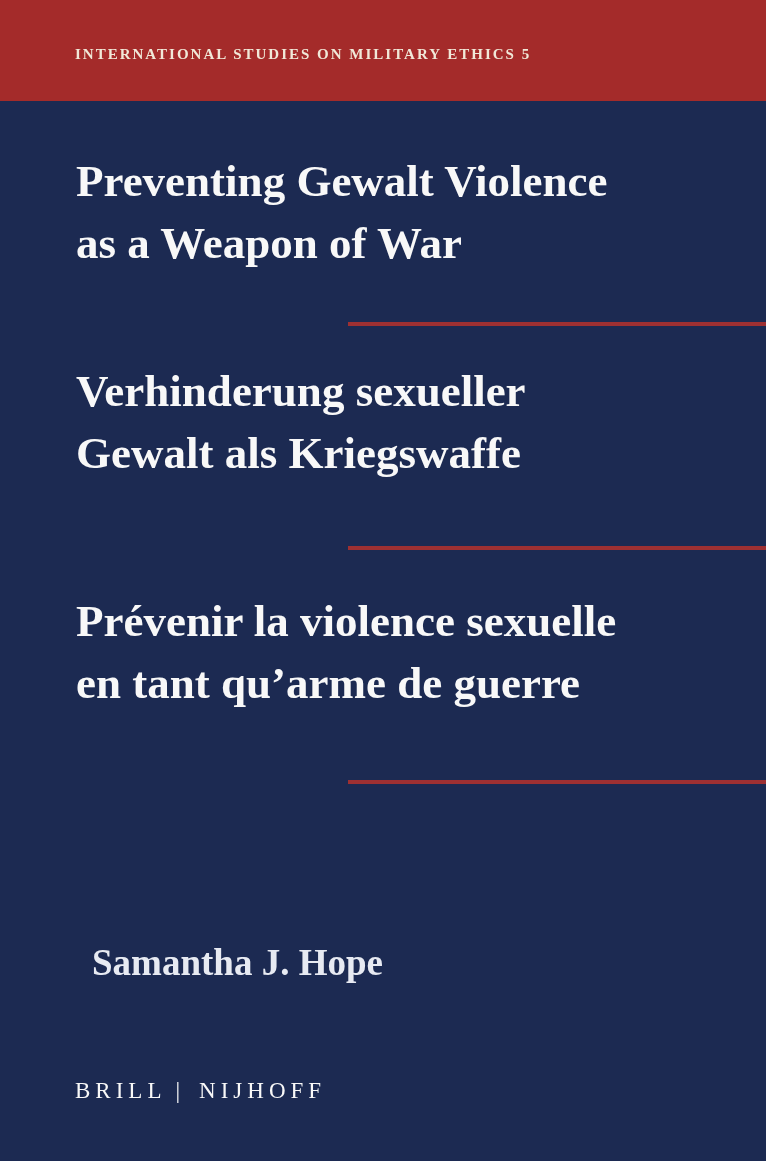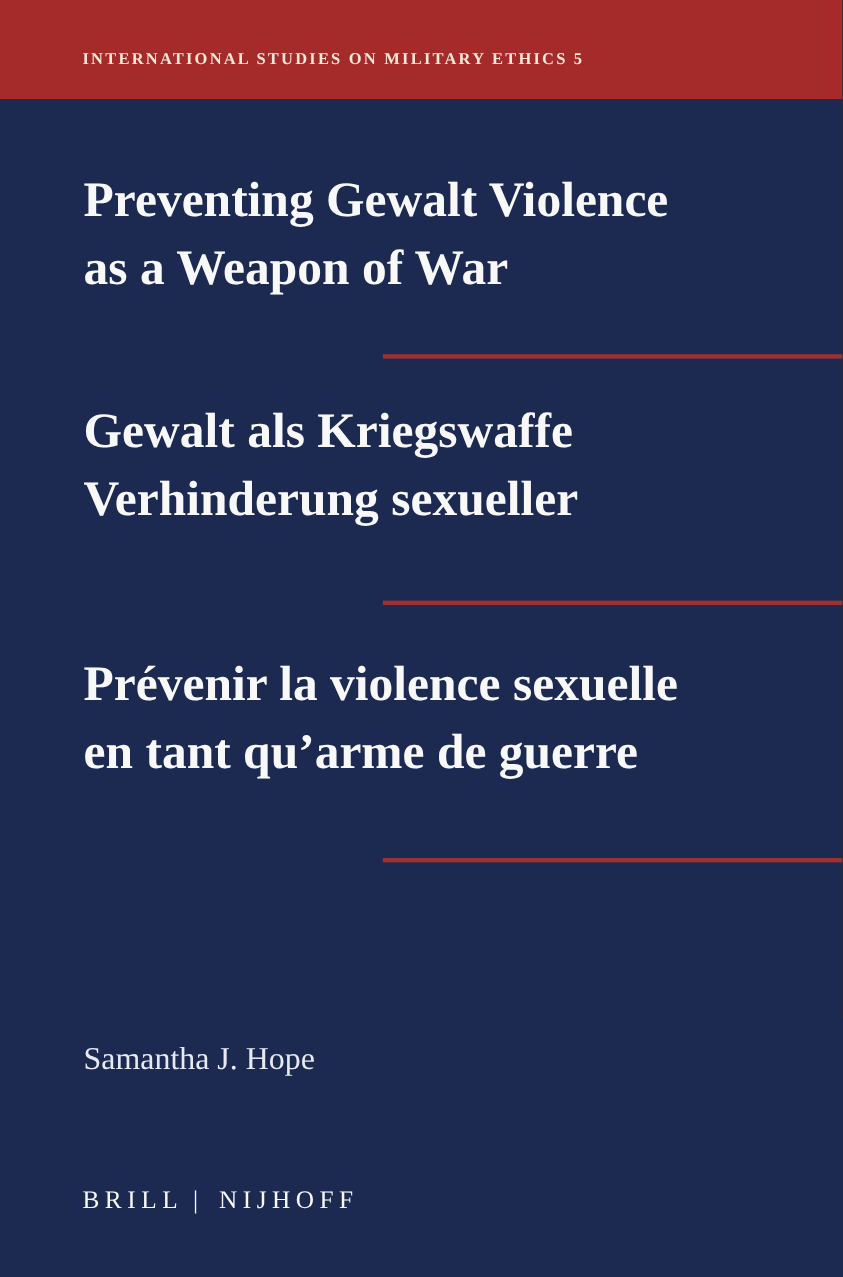--- a/index.html
+++ b/index.html
@@ -17,21 +17,21 @@
     width: 766px;
     height: 1161px;
     background: var(--cover-navy);
     overflow: hidden;
     font-family: "Liberation Serif", serif;
   }
   .series-banner {
     position: absolute;
     top: 0; left: 0;
     width: 766px;
-    height: 90px;
+    height: 101px;
     background: var(--banner-red);
   }
   .series-label {
     position: absolute;
     top: 44px;
     left: 75px;
     font-size: 15px;
     line-height: 20px;
     font-weight: bold;
     letter-spacing: 2px;
@@ -56,25 +56,25 @@
     left: 348px;
     right: 0;
     height: 4px;
     background: var(--accent-red);
   }
   .divider-1 { top: 322px; }
   .divider-2 { top: 546px; }
   .divider-3 { top: 780px; }
   .author-name {
     position: absolute;
-    left: 76px;
+    left: 92px;
     top: 946px;
-    font-size: 29px;
+    font-size: 37px;
     line-height: 34px;
-    font-weight: normal;
+    font-weight: bold;
     color: var(--author-white);
     white-space: nowrap;
   }
   .publisher-logo {
     position: absolute;
     left: 75px;
     top: 1077px;
     display: flex;
     align-items: center;
     font-size: 23px;
@@ -98,22 +98,22 @@
   </div>
 
   <div class="book-title title-en">
     <span class="title-line">Preventing Gewalt Violence</span>
     <span class="title-line">as a Weapon of War</span>
   </div>
 
   <div class="accent-divider divider-1"></div>
 
   <div class="book-title title-de">
+    <span class="title-line">Verhinderung sexueller</span>
     <span class="title-line">Gewalt als Kriegswaffe</span>
-    <span class="title-line">Verhinderung sexueller</span>
   </div>
 
   <div class="accent-divider divider-2"></div>
 
   <div class="book-title title-fr">
     <span class="title-line">Prévenir la violence sexuelle</span>
     <span class="title-line">en tant qu’arme de guerre</span>
   </div>
 
   <div class="accent-divider divider-3"></div>

